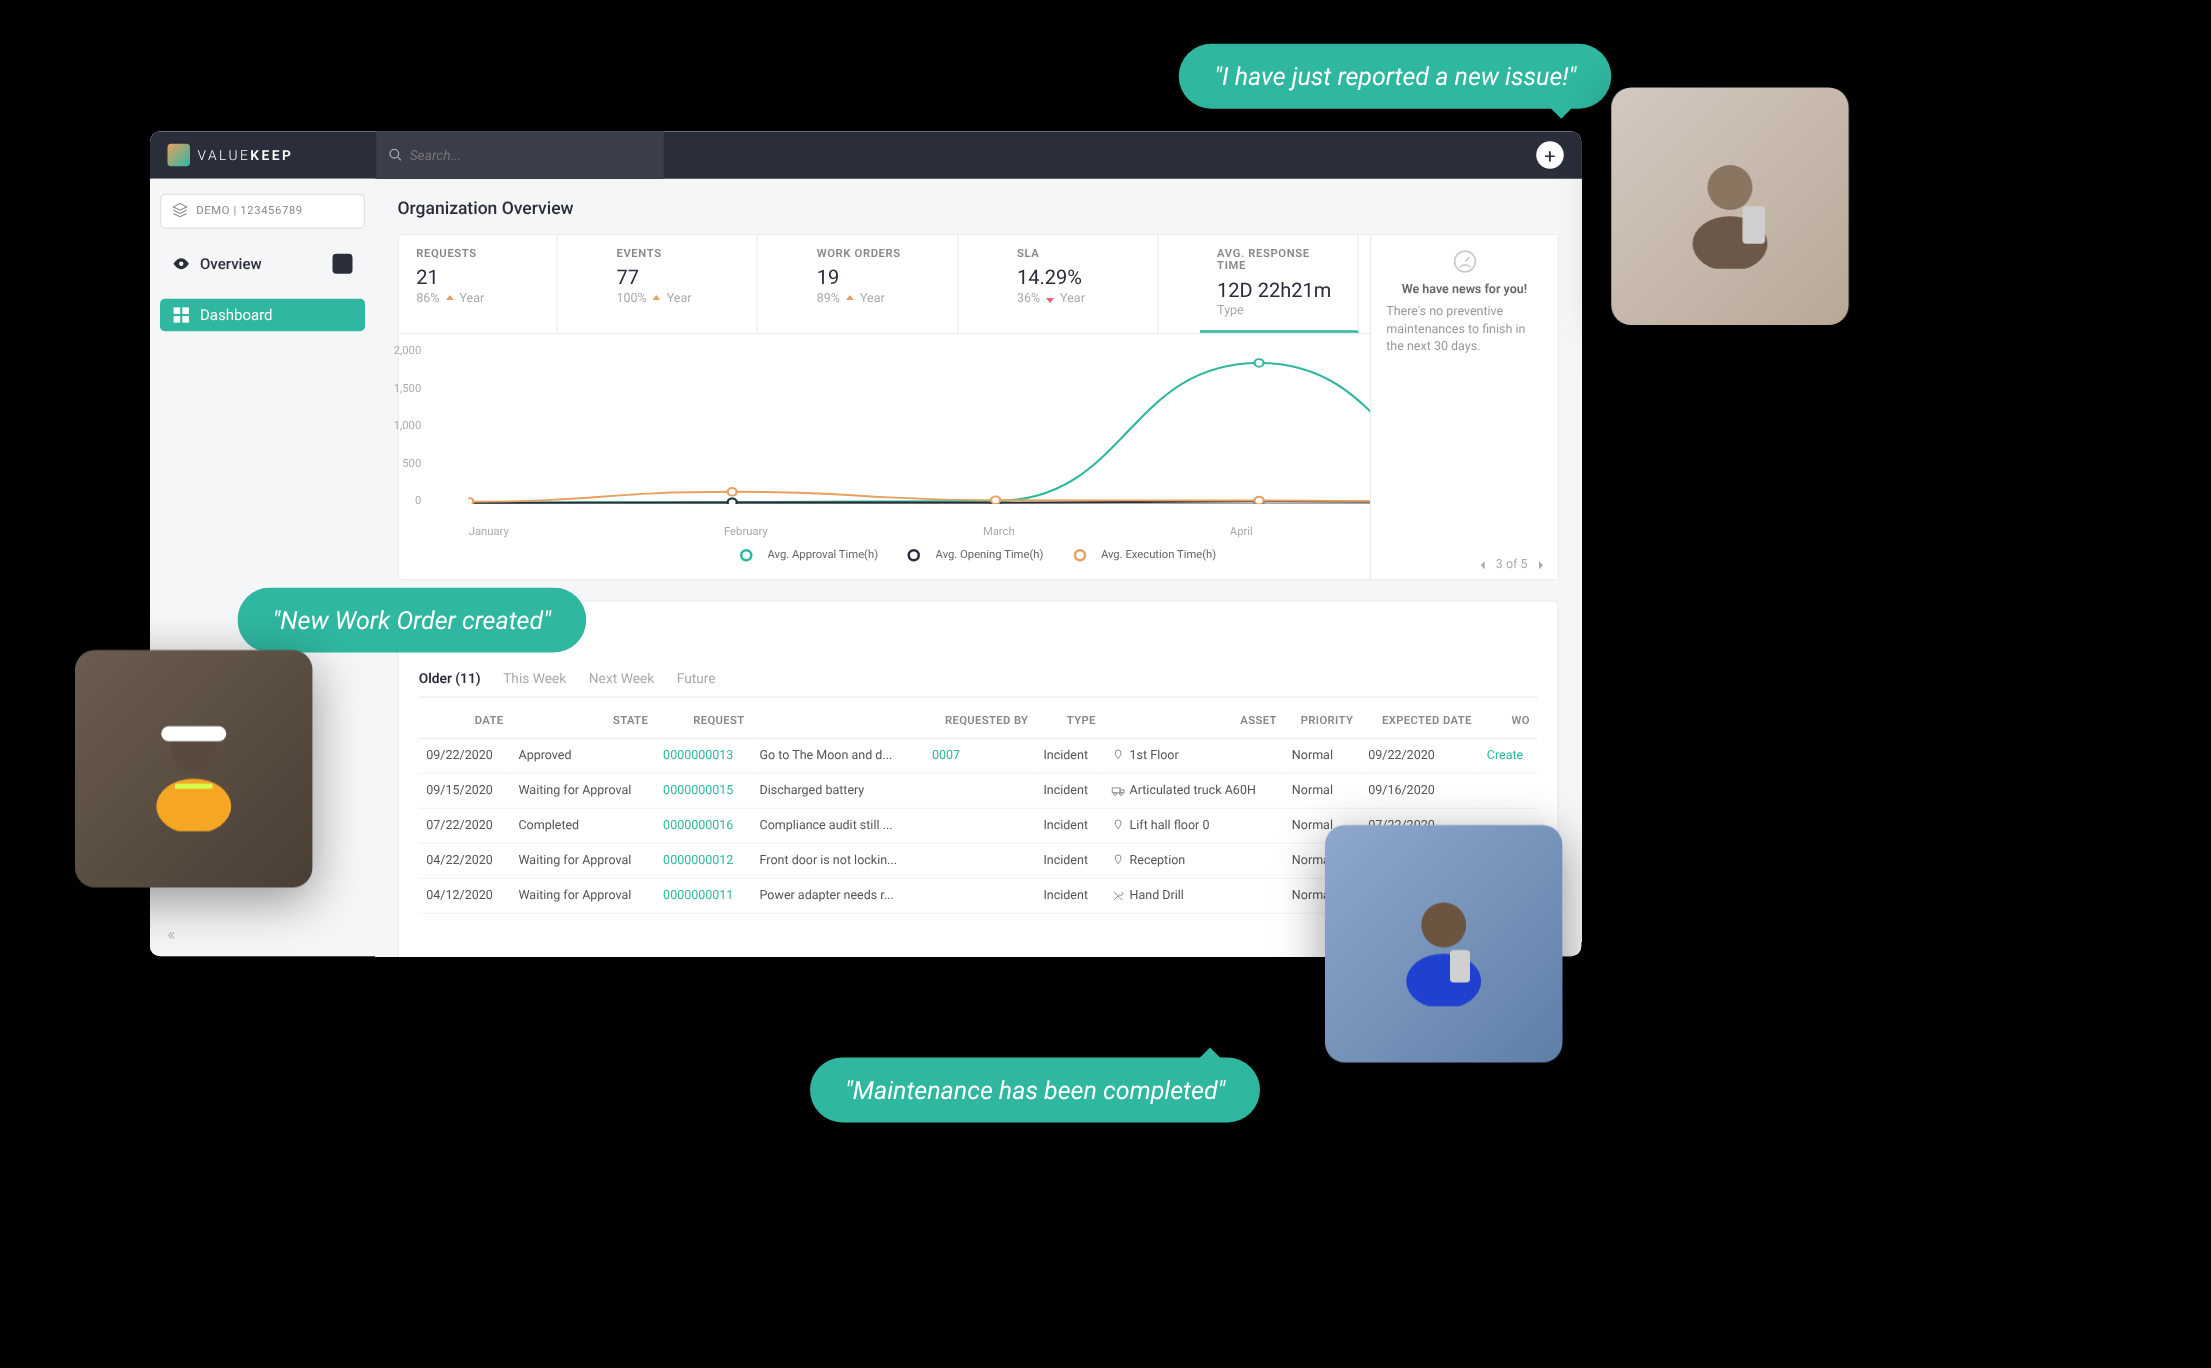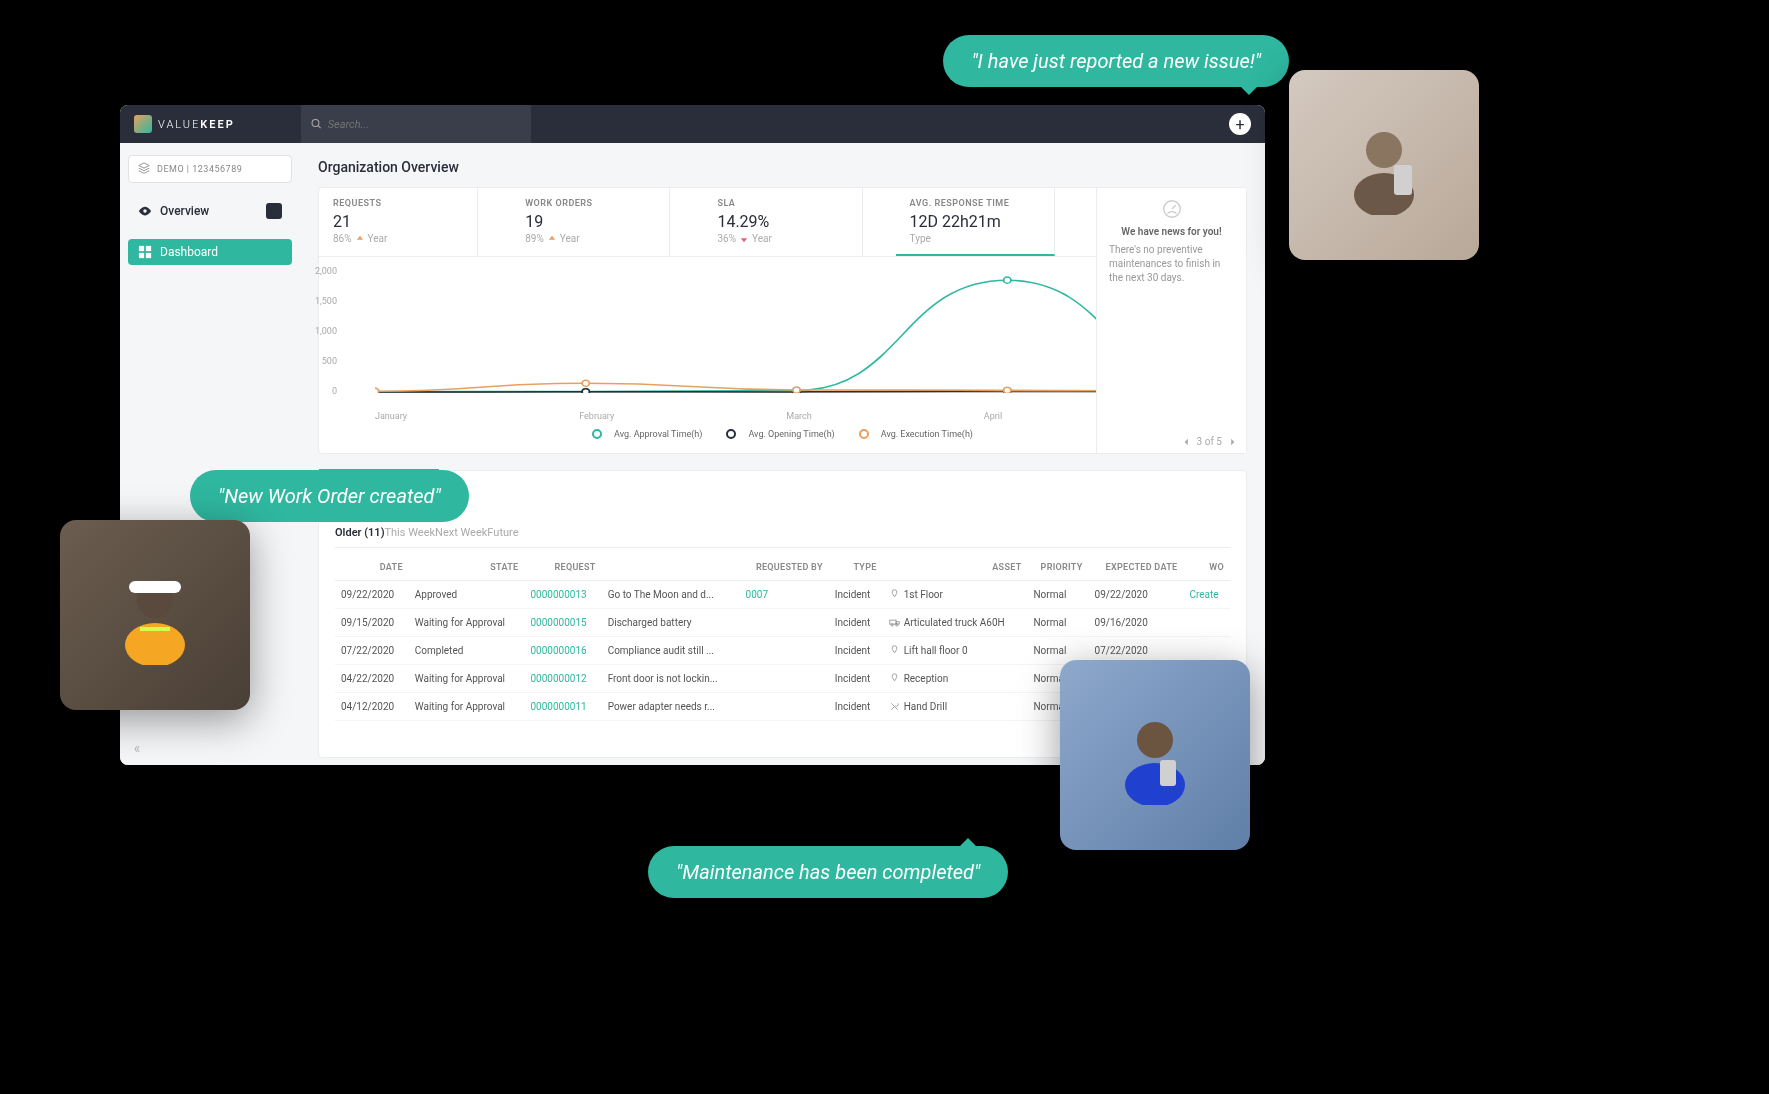--- a/index.html
+++ b/index.html
@@ -58,21 +58,21 @@
 .note-head { display: flex; align-items: center; gap: 6px; font-size: 10px; color: #666; font-weight: 600; margin-bottom: 6px; flex-direction: column; }
 .note-head svg { width: 22px; height: 22px; fill: none; stroke: #ccc; stroke-width: 1.5; }
 .note-body { font-size: 10px; color: #999; line-height: 1.4; }
 .pager { position: absolute; bottom: 6px; right: 10px; font-size: 10px; color: #aaa; display: flex; align-items: center; gap: 6px; }
 .pager svg { width: 8px; height: 8px; fill: #aaa; cursor: pointer; }
 
 .wo-section { margin-top: 16px; padding: 12px 16px; }
 .wo-head-label { font-size: 9px; color: #888; letter-spacing: 0.5px; font-weight: 600; text-transform: uppercase; }
 .wo-head-value { font-size: 18px; color: #2a2d3a; margin-top: 2px; margin-bottom: 12px; }
 .divider { height: 2px; width: 120px; background: #2fb7a0; margin-bottom: 10px; margin-top: -14px; margin-left: -16px; }
-.tabs { display: flex; font-size: 11px; color: #aaa; border-bottom: 1px solid #ececf0; padding-bottom: 8px; margin-bottom: 6px; }
+.tabs { display: flex; gap: 18px; font-size: 11px; color: #aaa; border-bottom: 1px solid #ececf0; padding-bottom: 8px; margin-bottom: 6px; }
 .tab { cursor: pointer; }
 .tab.active { color: #2a2d3a; font-weight: 600; }
 
 table { width: 100%; border-collapse: collapse; font-size: 10px; }
 th { text-align: right; font-size: 9px; color: #888; font-weight: 600; text-transform: uppercase; padding: 8px 6px; border-bottom: 1px solid #ececf0; letter-spacing: 0.3px; }
 td { padding: 8px 6px; color: #555; border-bottom: 1px solid #f4f4f7; }
 .link { color: #2fb7a0; }
 .asset-cell { display: flex; align-items: center; gap: 4px; }
 .asset-cell svg { width: 11px; height: 11px; fill: none; stroke: #888; }
 
@@ -160,20 +160,27 @@
           <div class="kpi-content-left">
             <div class="kpi-row" id="kpi-row">
                 <div class="kpi">
                   <div class="kpi-label">REQUESTS</div>
                   <div class="kpi-value">21</div>
                   <div class="kpi-sub">86% <svg class="up" viewBox="0 0 10 10">
                       <path d="M5 1l4 5H1z"></path>
                     </svg> Year</div>
                 </div>
                 <div class="kpi">
+                  <div class="kpi-label">EVENTS</div>
+                  <div class="kpi-value">77</div>
+                  <div class="kpi-sub">100% <svg class="up" viewBox="0 0 10 10">
+                      <path d="M5 1l4 5H1z"></path>
+                    </svg> Year</div>
+                </div>
+                <div class="kpi">
                   <div class="kpi-label">WORK ORDERS</div>
                   <div class="kpi-value">19</div>
                   <div class="kpi-sub">89% <svg class="up" viewBox="0 0 10 10">
                       <path d="M5 1l4 5H1z"></path>
                     </svg> Year</div>
                 </div>
                 <div class="kpi">
                   <div class="kpi-label">SLA</div>
                   <div class="kpi-value">14.29%</div>
                   <div class="kpi-sub">36% <svg class="down" viewBox="0 0 10 10">

